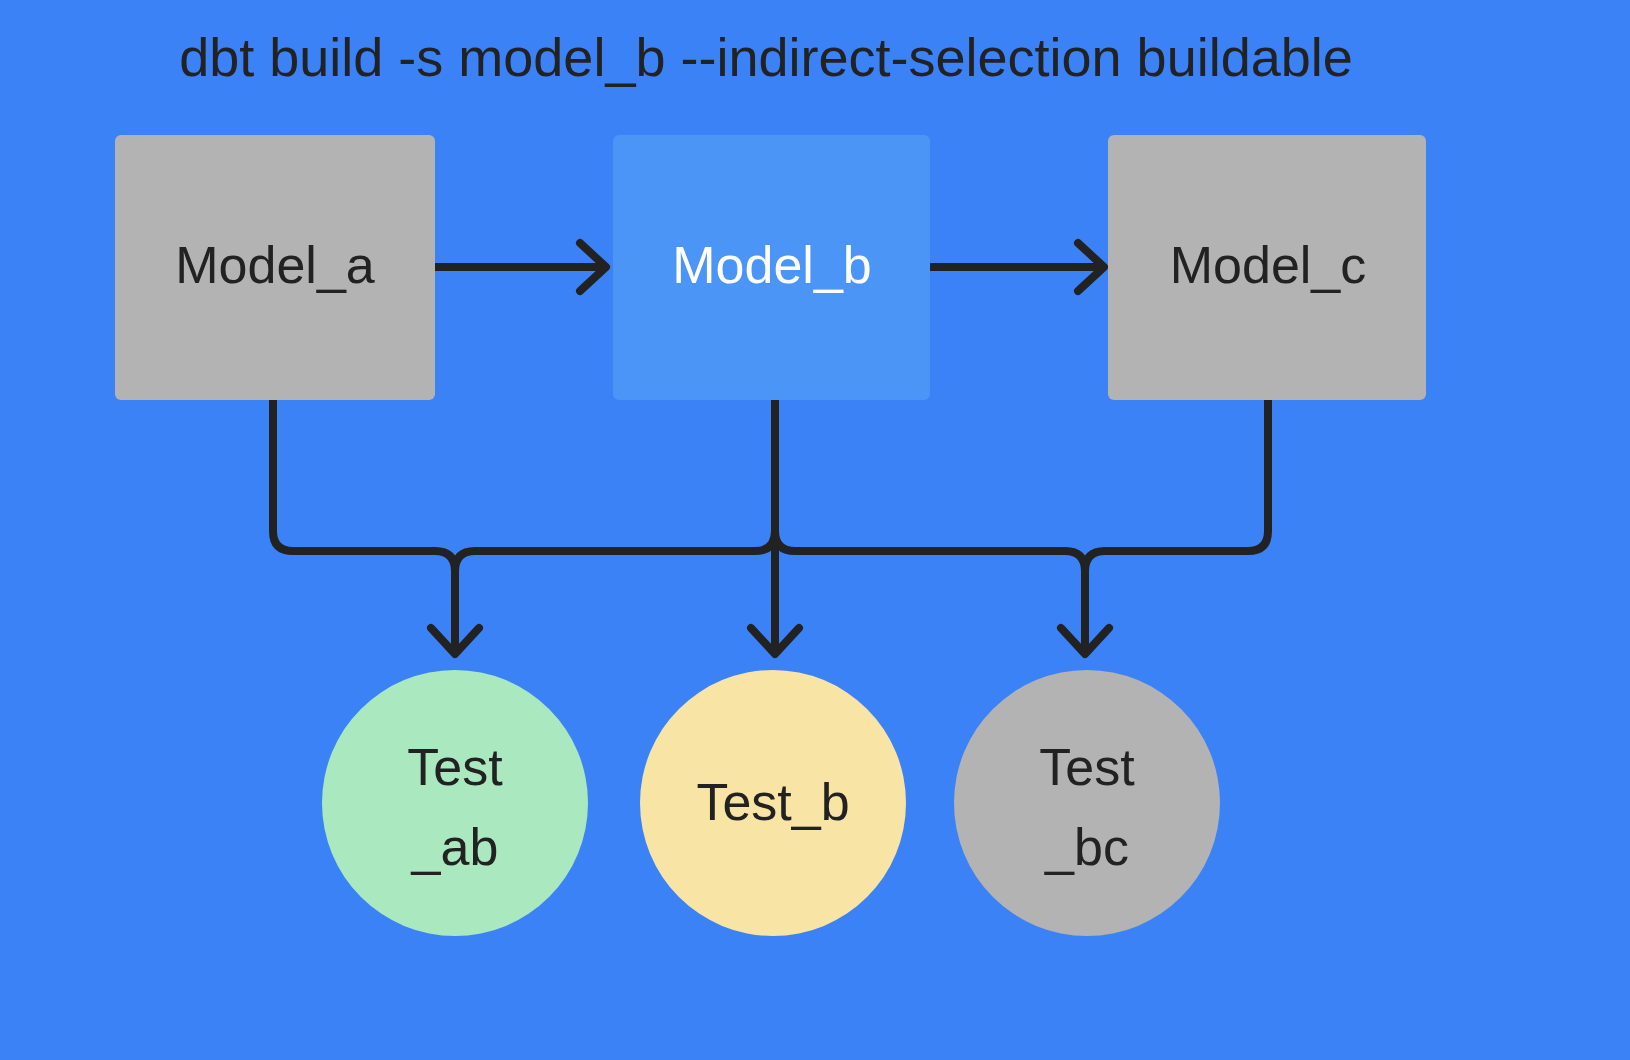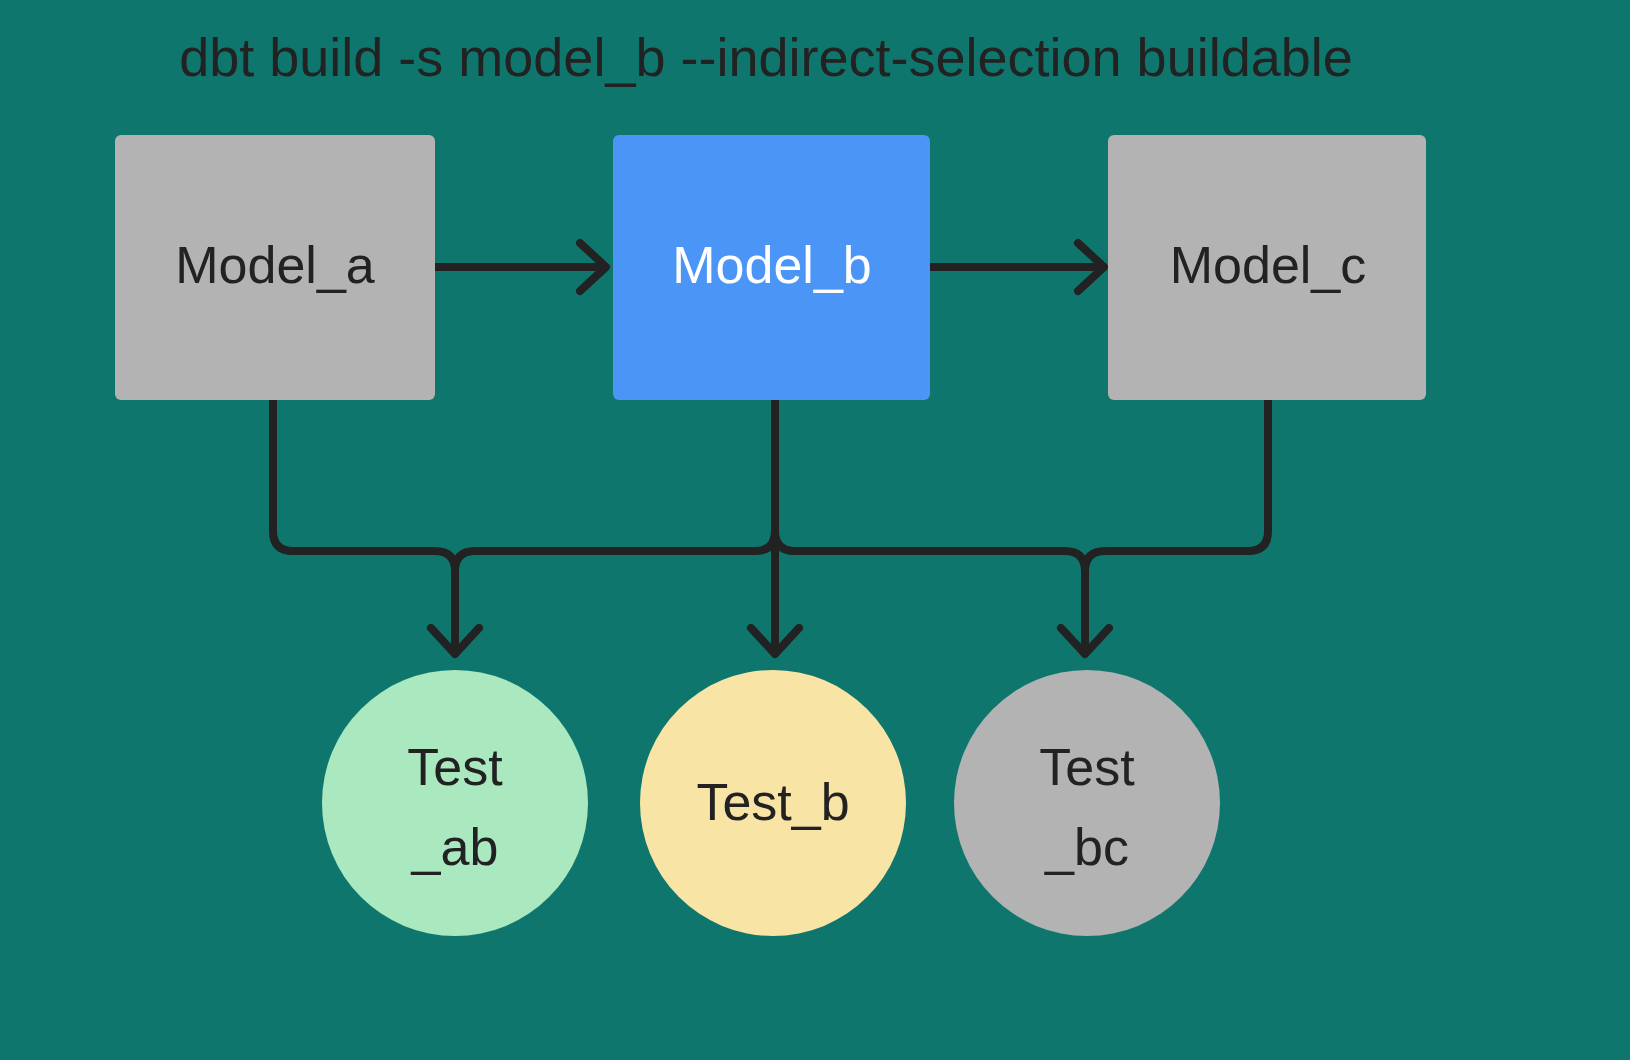--- a/index.html
+++ b/index.html
@@ -10,21 +10,21 @@
   body {
     width: 1630px;
     height: 1060px;
     overflow: hidden;
     font-family: "Liberation Sans", sans-serif;
   }
   #diagram-root {
     position: relative;
     width: 1630px;
     height: 1060px;
-    background: #0f766e;
+    background: #3b82f6;
   }
   svg.diagram-canvas {
     position: absolute;
     top: 0;
     left: 0;
     width: 1630px;
     height: 1060px;
     display: block;
   }
   .title-text {

